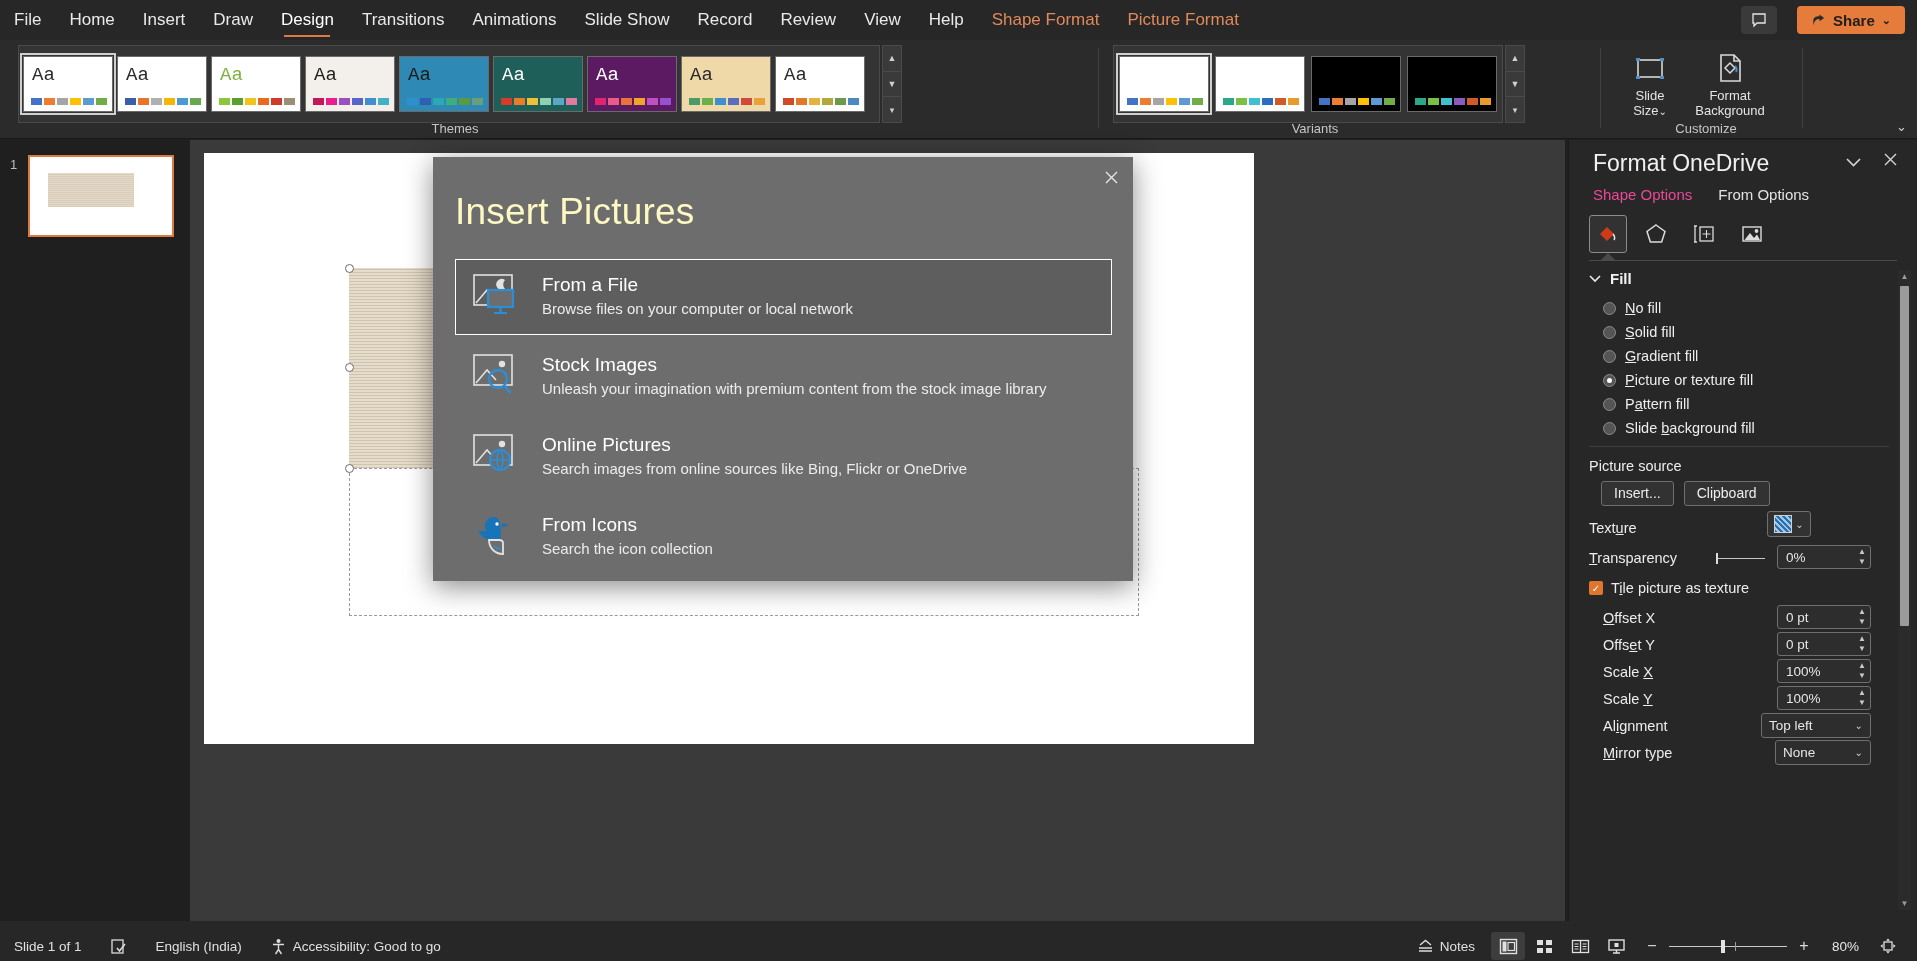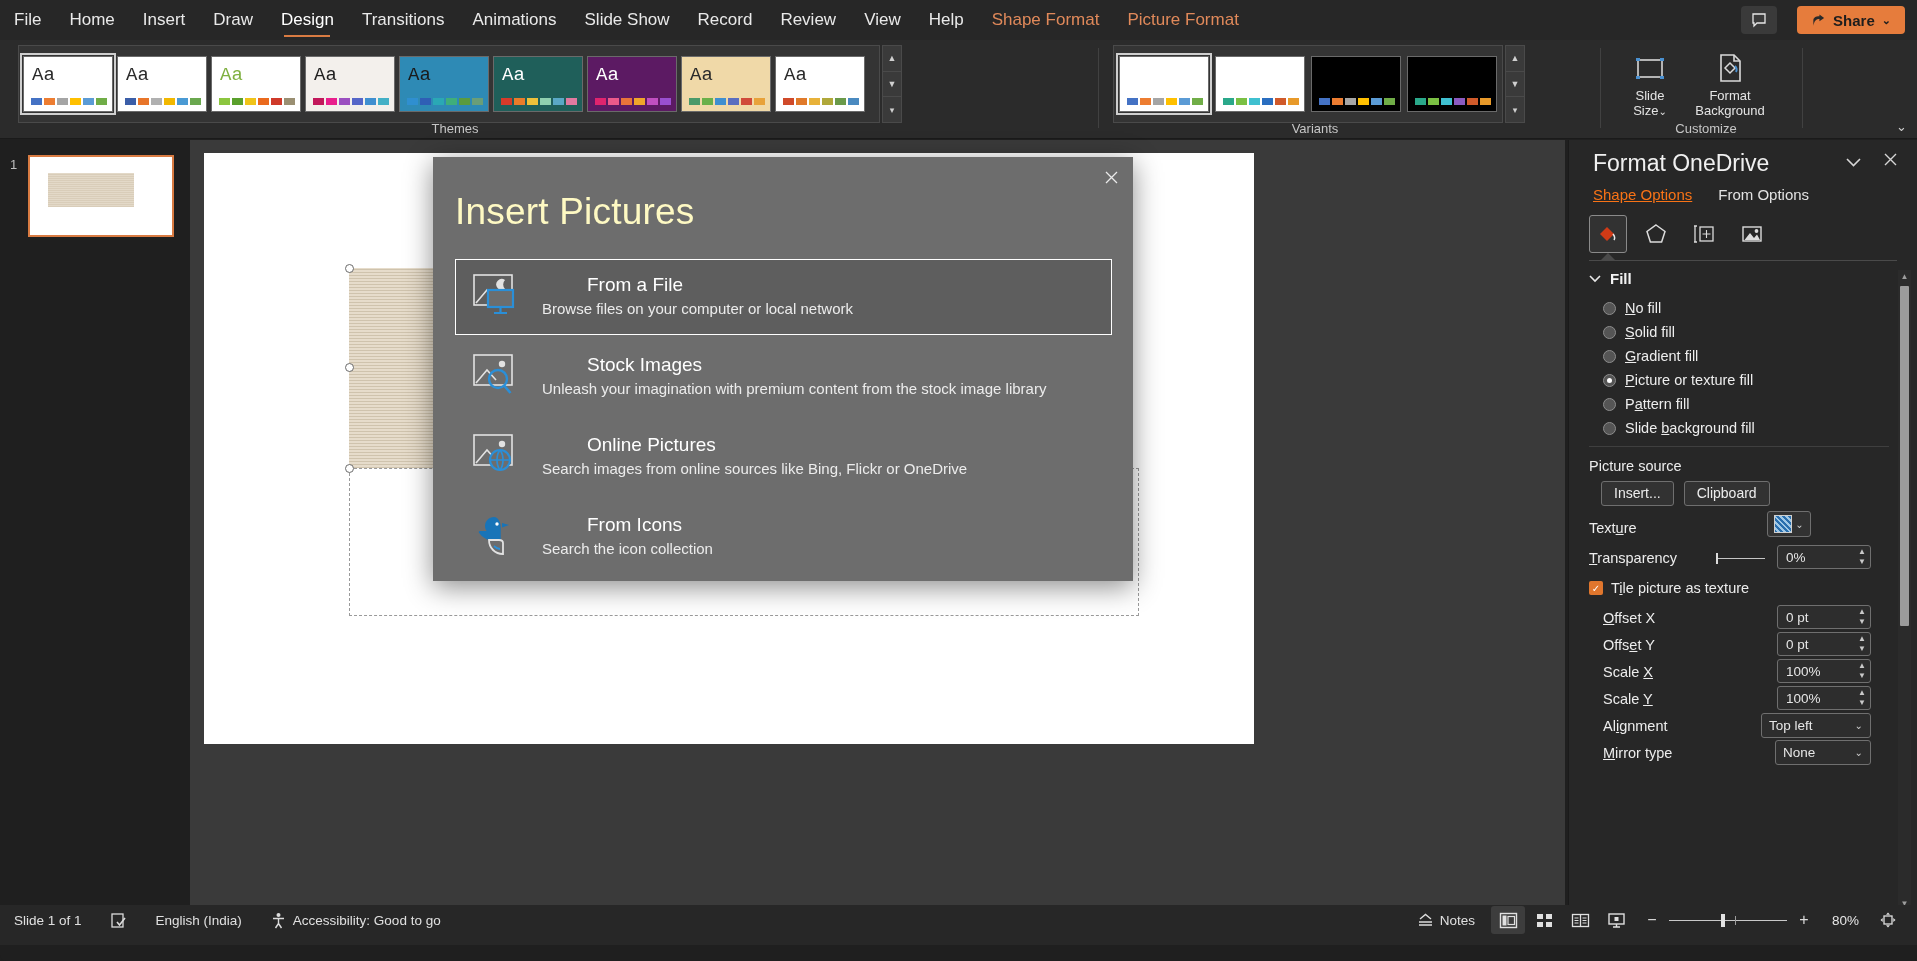--- a/index.html
+++ b/index.html
@@ -152,35 +152,35 @@
     font-size:37px; font-weight:300; color:#fef9c3; letter-spacing:.2px;
   }
   .opt-list { position:absolute; left:22px; top:102px; width:657px; }
   .opt {
     display:flex; align-items:flex-start; gap:14px;
     padding:12px 16px; margin-bottom:4px; cursor:pointer; border:1px solid transparent;
   }
   .opt.focused { border:1px solid #ffffff; background:#5e5e5e; }
   .opt-icon { flex:0 0 56px; height:50px; position:relative; }
   .opt-text { padding-top:1px; }
-  .opt-title { font-size:19px; color:#ffffff; line-height:23px;margin-left:45px; }
+  .opt-title { font-size:19px; color:#ffffff; line-height:23px; }
   .opt-desc { font-size:15px; color:#ececec; line-height:21px; margin-top:2px; }
 
   
   .fmt-panel {
     position:absolute; left:1568px; top:140px; width:349px; height:781px;
     background:#272727; border-left:1px solid #1a1a1a;
   }
   .fmt-head { position:absolute; left:0; top:0; width:100%; height:46px; }
   .fmt-title { position:absolute; left:24px; top:10px; font-size:23px; font-weight:300; color:#f0f0f0; }
   .fmt-chev { position:absolute; right:56px; top:13px; color:#d6d6d6; font-size:15px; cursor:pointer; }
   .fmt-x { position:absolute; right:20px; top:10px; color:#d6d6d6; font-size:18px; cursor:pointer; }
   .fmt-tabs { position:absolute; left:24px; top:46px; display:flex; gap:26px; }
   .fmt-tab { font-size:15px; color:#e2e2e2; padding-bottom:5px; cursor:pointer; }
-  .fmt-tab.active { color:#f97316;text-decoration:underline; }
+  .fmt-tab.active { color:#ec4899; }
   .fmt-icons { position:absolute; left:20px; top:75px; display:flex; gap:10px; }
   .fmt-icon-btn {
     width:38px; height:38px; display:flex; align-items:center; justify-content:center;
     border:1px solid transparent; border-radius:3px; cursor:pointer;
   }
   .fmt-icon-btn.active { border-color:#8a8a8a; background:#323232; }
   .fmt-rule { position:absolute; left:20px; top:120px; width:308px; height:1px; background:#4a4a4a; }
   .fmt-caret {
     position:absolute; left:32px; top:113px; width:0;height:0;
     border-left:7px solid transparent; border-right:7px solid transparent; border-bottom:7px solid #4a4a4a;
@@ -238,22 +238,22 @@
   }
   .ps-up, .ps-dn {
     position:absolute; left:0; width:13px; height:13px;
     display:flex; align-items:center; justify-content:center; color:#9d9d9d; font-size:8px; cursor:pointer;
   }
   .ps-up{top:0;} .ps-dn{bottom:0;}
   .ps-thumb { position:absolute; left:2px; top:16px; width:9px; height:340px; background:#9b9b9b; border-radius:1px; cursor:pointer; }
 
   
   .statusbar {
-    position:absolute; left:0; bottom:16px; width:1917px; height:40px;
-    background:#272727; display:flex; align-items:flex-start;
+    position:absolute; left:0; bottom:0; width:1917px; height:40px;
+    background:#272727; display:flex; align-items:flex-end;
     font-size:13.5px; color:#e0e0e0;
   }
   .sb-item { display:flex; align-items:center; gap:6px; padding:0 14px; height:30px; cursor:pointer; }
   .sb-right { margin-left:auto; display:flex; align-items:center; gap:2px; padding-right:12px; }
   .view-btn {
     width:34px; height:28px; display:flex; align-items:center; justify-content:center;
     border-radius:3px; cursor:pointer;
   }
   .view-btn.active { background:#3d3d3d; }
   .zoom-wrap { display:flex; align-items:center; gap:10px; padding:0 10px; }

